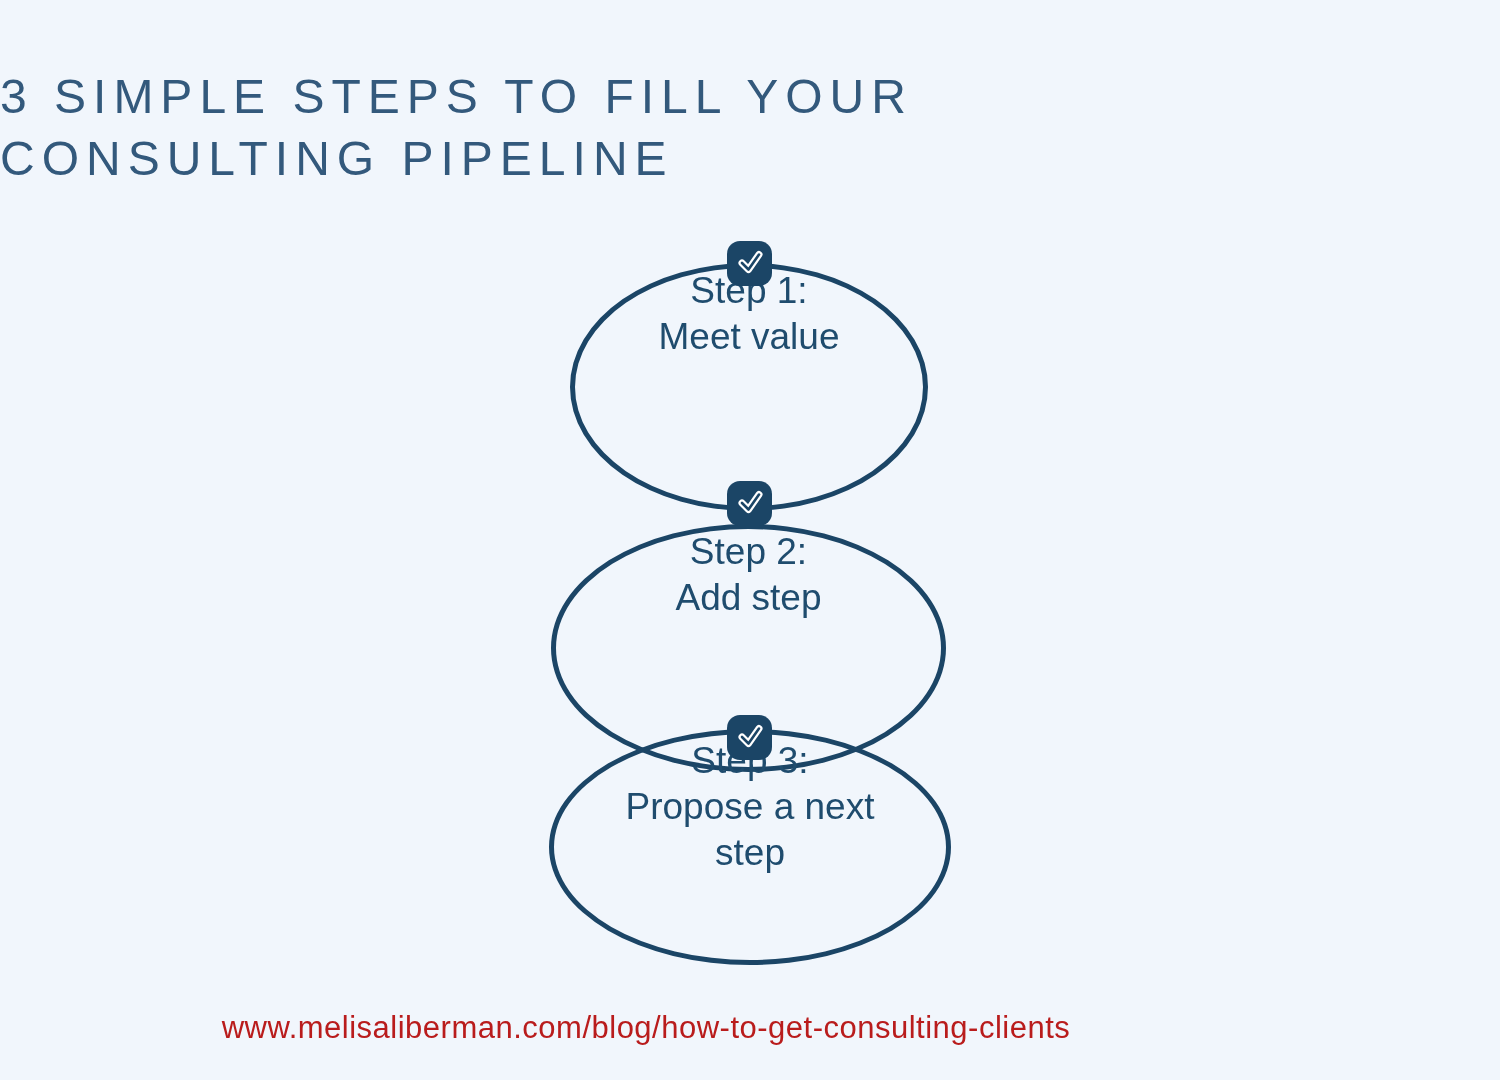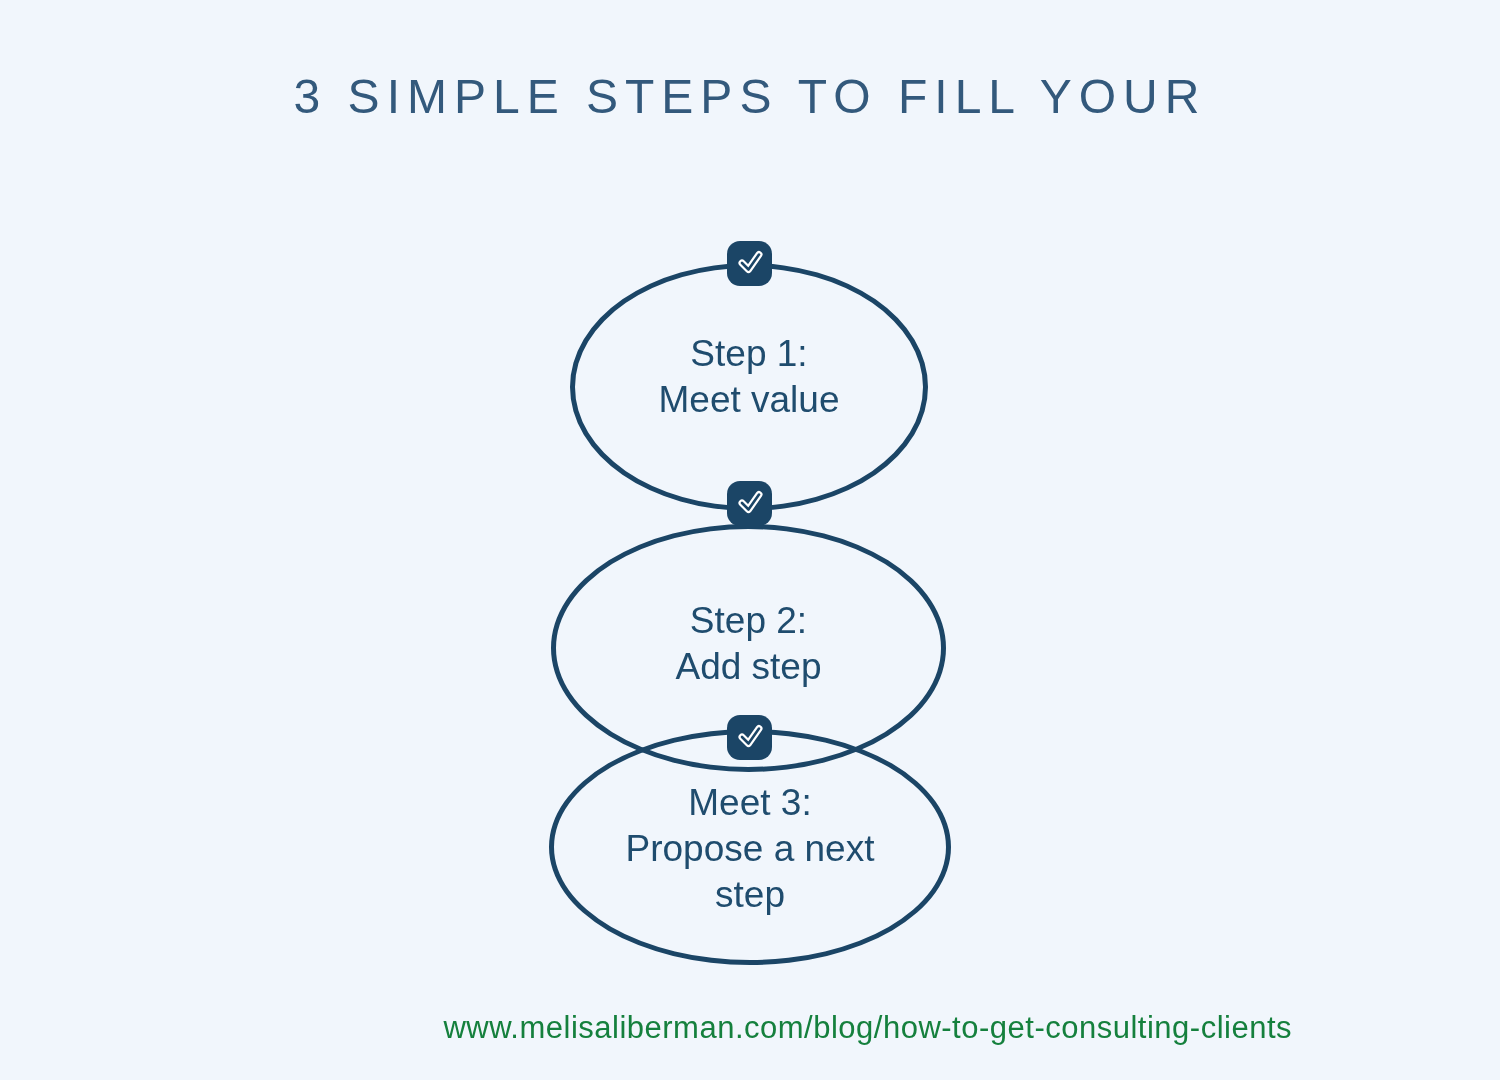--- a/index.html
+++ b/index.html
@@ -15,37 +15,36 @@
     background: #f1f6fc;
     overflow: hidden;
   }
 
   
   .title {
     position: absolute;
     top: 66px;
     left: 0;
     width: 1500px;
-    text-align: center;
     color: #33597c;
     font-size: 48px;
     font-weight: 400;
     letter-spacing: 7px;
     line-height: 62px;
   }
 
   
   .ellipse {
     position: absolute;
     border: 5px solid #1b4566;
     border-radius: 50%;
     background: transparent;
     box-sizing: border-box;
     display: flex;
-    align-items: center;
+    align-items: flex-start;
     justify-content: center;
   }
   .ellipse-1 { left: 570px; top: 263px; width: 358px; height: 248px; }
   .ellipse-2 { left: 551px; top: 524px; width: 395px; height: 248px; }
   .ellipse-3 { left: 549px; top: 729px; width: 402px; height: 236px; }
 
   .step-text {
     text-align: center;
     color: #1f4c6e;
     font-size: 37px;
@@ -71,55 +70,56 @@
   .badge-1 { left: 727px; top: 241px; }
   .badge-2 { left: 727px; top: 481px; }
   .badge-3 { left: 727px; top: 715px; }
 
   
   .footer {
     position: absolute;
     top: 1010px;
     left: 0;
     width: 1292px;
-    text-align: right;
-    color: #15803d;
+    text-align: center;
+    color: #b91c1c;
     font-size: 31px;
     letter-spacing: 0.5px;
     font-weight: 400;
   }
 </style>
 </head>
 <body>
 
 <div class="canvas">
 
   <div class="title">
     <div>3 SIMPLE STEPS TO FILL YOUR</div>
+    <div>CONSULTING PIPELINE</div>
   </div>
 
   <div>
 
     <div class="ellipse ellipse-1">
       <div class="step-text">
         <div>Step 1:</div>
         <div>Meet value</div>
       </div>
     </div>
 
     <div class="ellipse ellipse-2">
       <div class="step-text">
         <div>Step 2:</div>
         <div>Add step</div>
       </div>
     </div>
 
     <div class="ellipse ellipse-3">
       <div class="step-text">
-        <div>Meet 3:</div>
+        <div>Step 3:</div>
         <div>Propose a next step</div>
       </div>
     </div>
 
     <div class="badge badge-1">
       <span>
         <svg width="32" height="32" viewBox="0 0 32 32">
           <path d="M8 17 L14.5 23.5 L25 8.5" fill="none" stroke="#ffffff" stroke-width="7" stroke-linecap="round" stroke-linejoin="round"></path>
           <path d="M8 17 L14.5 23.5 L25 8.5" fill="none" stroke="#1b4566" stroke-width="2.6" stroke-linecap="round" stroke-linejoin="round"></path>
         </svg>

